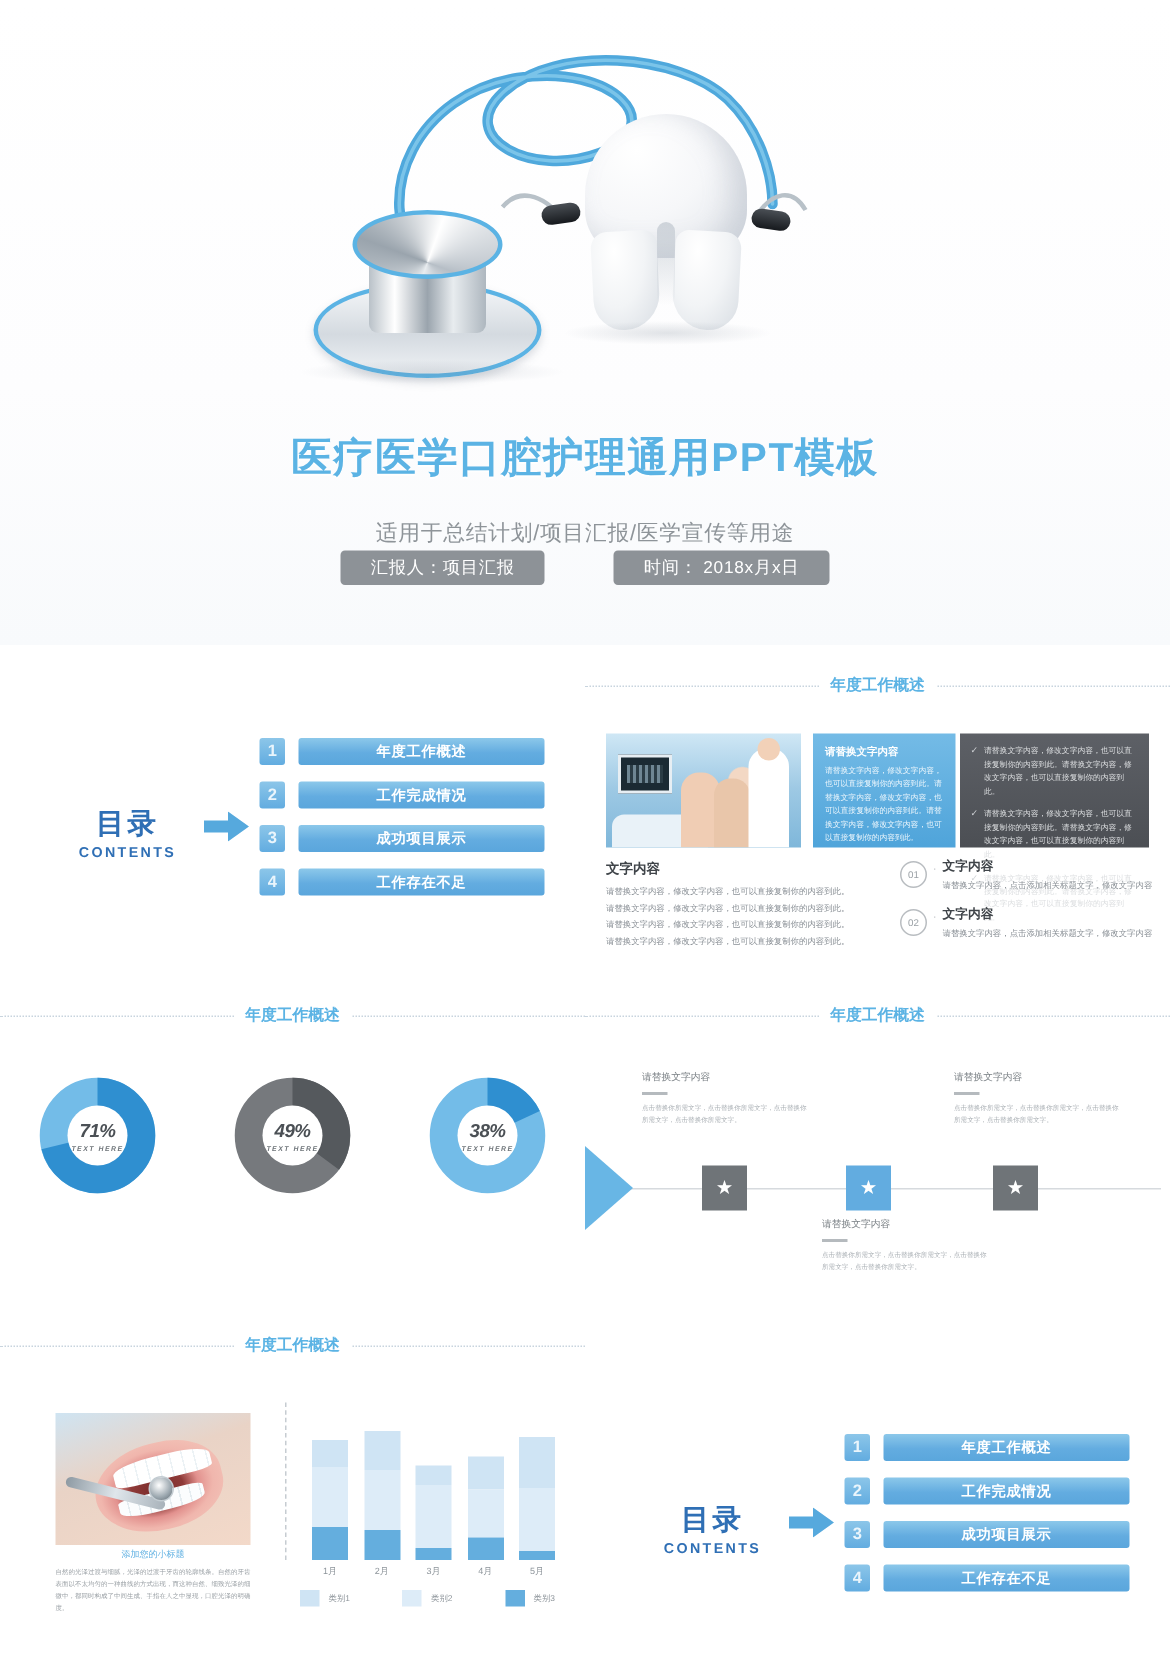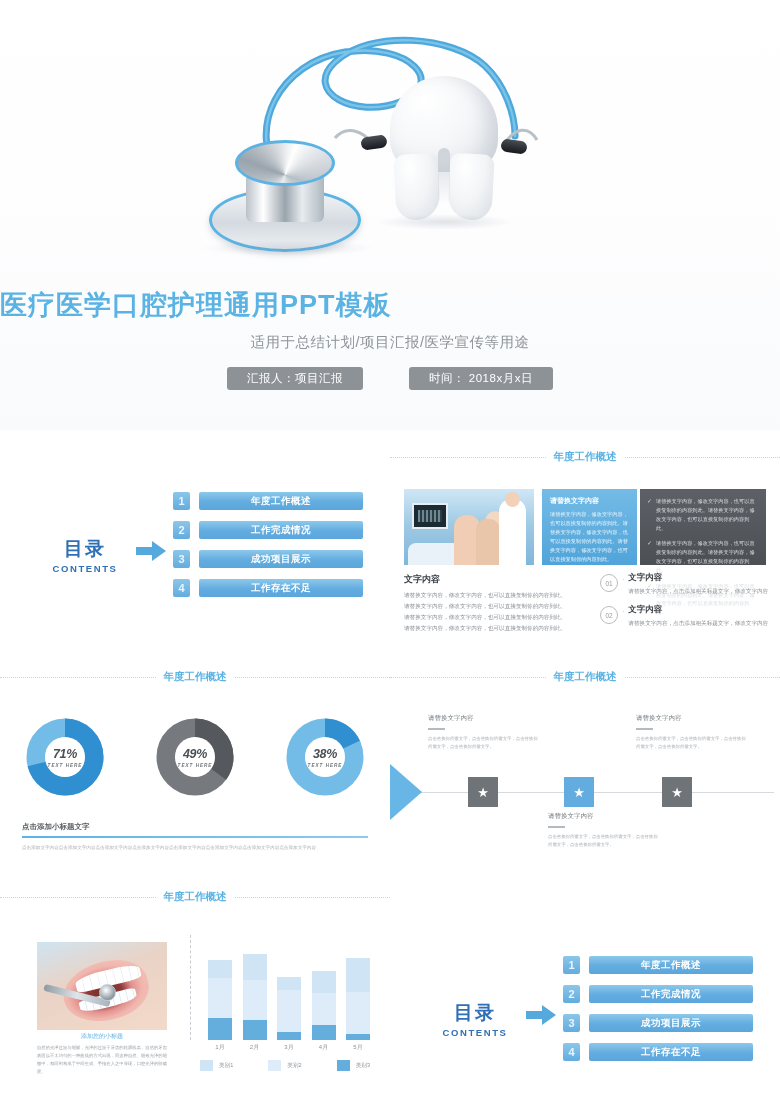--- a/index.html
+++ b/index.html
@@ -74,26 +74,26 @@
     background: conic-gradient(from 200deg at 50% 80%, #e9edf0, #9aa4ad, #ffffff, #b6bec6, #e9edf0);
     border-radius: 50%;
     border: 3px solid #5bb3e4;
   }
   .chest-shadow {
     position: absolute; left: 14px; top: 222px; width: 178px; height: 16px;
     background: radial-gradient(ellipse at center, rgba(120,132,146,.20) 0%, rgba(255,255,255,0) 70%);
   }
 
   .cover-title {
-    position: absolute; left: 0; top: 287px; width: 780px; text-align: left;
+    position: absolute; left: 0; top: 287px; width: 780px; text-align: center;
     font-size: 27px; font-weight: 700; letter-spacing: 1px; color: #5bb3e4;
     text-shadow: 0 1px 0 rgba(255,255,255,.8);
   }
   .cover-sub {
-    position: absolute; left: 0; top: 333px; width: 780px; text-align: center;
+    position: absolute; left: 0; top: 346px; width: 780px; text-align: center;
     font-size: 14.5px; color: #8e9499; letter-spacing: .5px;
   }
   .badges { position: absolute; left: 0; top: 367px; width: 780px; display: flex; justify-content: center; gap: 46px; }
   .badge {
     background: #8d9297; color: #ffffff; font-size: 11.5px; letter-spacing: .5px;
     padding: 4px 20px; border-radius: 3px; white-space: nowrap;
   }
 
   
   .slide { position: absolute; width: 390px; height: 220px; background: #fff; }
@@ -432,25 +432,20 @@
           <circle cx="39" cy="39" r="29" fill="none" stroke="#73bce8" stroke-width="19"></circle>
           <circle cx="39" cy="39" r="29" fill="none" stroke="#2f8fd0" stroke-width="19" stroke-dasharray="32.8 149.4" transform="rotate(-90 39 39)"></circle>
         </svg>
         <div class="hole">
           <span class="pct">38%</span>
           <span class="th">TEXT HERE</span>
         </div>
       </div>
     </div>
 
-    <div class="sub-title">
-      <h6>点击添加小标题文字</h6>
-      <div class="rule"></div>
-      <p>点击添加文字内容点击添加文字内容点击添加文字内容点击添加文字内容点击添加文字内容点击添加文字内容点击添加文字内容点击添加文字内容</p>
-    </div>
   </section>
 
   <section class="slide" style="left:390px; top:660px;">
     <div class="sec-head">
       <span class="dots"></span>
       <span class="txt">年度工作概述</span>
       <span class="dots"></span>
     </div>
 
     <div class="tl-line"></div>

